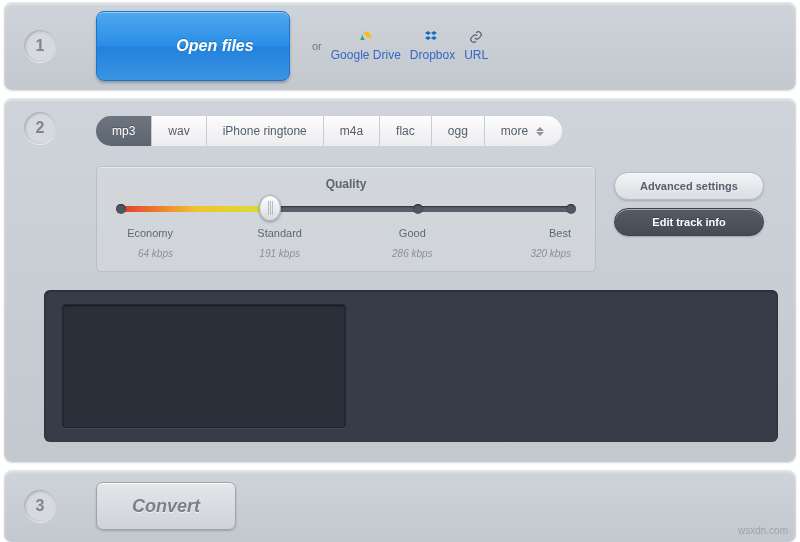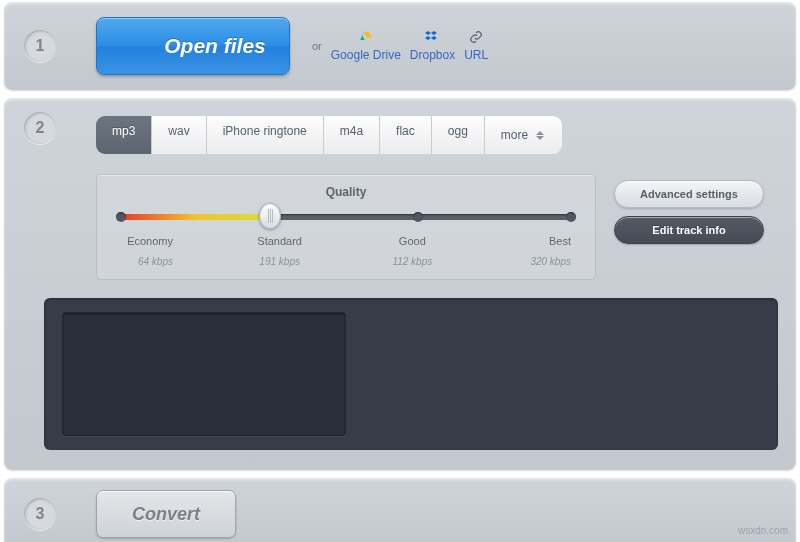--- a/index.html
+++ b/index.html
@@ -4,28 +4,28 @@
 <style>
   * { box-sizing: border-box; margin: 0; padding: 0; font-family: Arial, Helvetica, sans-serif; }
   body { background: #fff; width: 800px; height: 542px; overflow: hidden; position: relative; }
   .panel { background: linear-gradient(#cfd4da, #c3c8cf); border-radius: 8px; margin: 2px 4px 8px 4px; box-shadow: inset 0 2px 3px rgba(255,255,255,0.5), 0 1px 2px rgba(0,0,0,0.15); padding: 0; position: relative; }
   .panel1 { height: 88px; display: flex; align-items: center; }
   .panel2 { padding: 18px 20px 20px 20px; }
   .panel3 { height: 72px; display: flex; align-items: center; }
 
   .stepnum { width: 32px; height: 32px; border-radius: 50%; background: #d6dadf; box-shadow: inset 1px 1px 3px rgba(0,0,0,0.25), 0 1px 0 rgba(255,255,255,0.6); color: #7f858e; font-size: 16px; font-weight: bold; display: flex; align-items: center; justify-content: center; margin-left: 20px; }
 
-  .open-btn { margin-left: 40px; height: 58px; width: 194px; border-radius: 8px; border: 1px solid #1d74c9; background: linear-gradient(#4fa8ee, #2a8de5 50%, #2381dc 51%, #3a94e4); box-shadow: inset 0 1px 0 rgba(255,255,255,0.4), 0 2px 3px rgba(0,0,0,0.25); color: #fff; font-size: 21px; font-weight: bold; font-style: italic; text-shadow: 0 -1px 0 rgba(0,0,0,0.25); cursor: pointer; padding-left: 44px; }
+  .open-btn { margin-left: 40px; height: 70px; width: 194px; border-radius: 8px; border: 1px solid #1d74c9; background: linear-gradient(#4fa8ee, #2a8de5 50%, #2381dc 51%, #3a94e4); box-shadow: inset 0 1px 0 rgba(255,255,255,0.4), 0 2px 3px rgba(0,0,0,0.25); color: #fff; font-size: 16px; font-weight: bold; font-style: italic; text-shadow: 0 -1px 0 rgba(0,0,0,0.25); cursor: pointer; padding-left: 44px; }
 
   .or { margin-left: 22px; font-size: 11px; color: #707783; }
   .cloud-link { margin-left: 9px; font-size: 12px; color: #3467c4; cursor: pointer; display: inline-flex; align-items: center; gap: 4px; flex-direction: column; }
   .ico { width: 14px; height: 14px; display: inline-block; }
 
   .panel2-inner { margin-left: 72px; }
-  .tabs { display: inline-flex; border-radius: 9px; box-shadow: inset 0 1px 2px rgba(0,0,0,0.25); background: #e4e7ea; height: 38px; overflow: hidden; }
+  .tabs { display: inline-flex; border-radius: 15px; box-shadow: inset 0 1px 2px rgba(0,0,0,0.25); background: #e4e7ea; height: 30px; overflow: hidden; }
   .tab { padding: 0 16px; line-height: 30px; font-size: 12px; color: #56606b; border-right: 1px solid #c7ccd2; cursor: pointer; background: linear-gradient(#fdfdfd,#ececef); }
   .tab.active { background: linear-gradient(#6d7580,#5d6570); color: #fff; text-shadow: 0 -1px 0 rgba(0,0,0,0.3); }
   .tab.more { display: flex; align-items: center; gap: 8px; border-right: none; }
   .chev { width: 10px; display: flex; flex-direction: column; gap: 1px; }
   .chev span { width: 0; height: 0; border-left: 4px solid transparent; border-right: 4px solid transparent; }
   .chev .up { border-bottom: 4px solid #8b929c; }
   .chev .dn { border-top: 4px solid #8b929c; }
 
   .quality-row { display: flex; align-items: flex-start; margin-top: 20px; gap: 18px; }
   .quality-box { flex: 0 0 500px; background: rgba(215,219,224,0.5); border: 1px solid #b9bfc6; border-radius: 5px; padding: 10px 24px 12px 24px; box-shadow: inset 0 1px 0 rgba(255,255,255,0.5); }
@@ -118,21 +118,21 @@
               <div class="dot" style="left: 0%;"></div>
               <div class="dot" style="left: 33%;"></div>
               <div class="dot" style="left: 66%;"></div>
               <div class="dot" style="left: 100%;"></div>
             </div>
           <div class="knob" id="knob" style="left: 33%;"></div>
         </div>
         <div class="q-labels" id="qlabels">
             <div class="ql" style="text-align: right;">Economy<span class="n">64 kbps</span></div>
             <div class="ql" style="text-align: center;">Standard<span class="n">191 kbps</span></div>
-            <div class="ql" style="text-align: center;">Good<span class="n">112 kbps</span></div>
+            <div class="ql" style="text-align: center;">Good<span class="n">286 kbps</span></div>
             <div class="ql" style="text-align: right;">Best<span class="n">320 kbps</span></div>
           </div>
       </div>
       <div class="side-btns">
         <button class="pill light">Advanced settings</button>
         <button class="pill dark">Edit track info</button>
       </div>
     </div>
 
     <div class="meta-panel">

